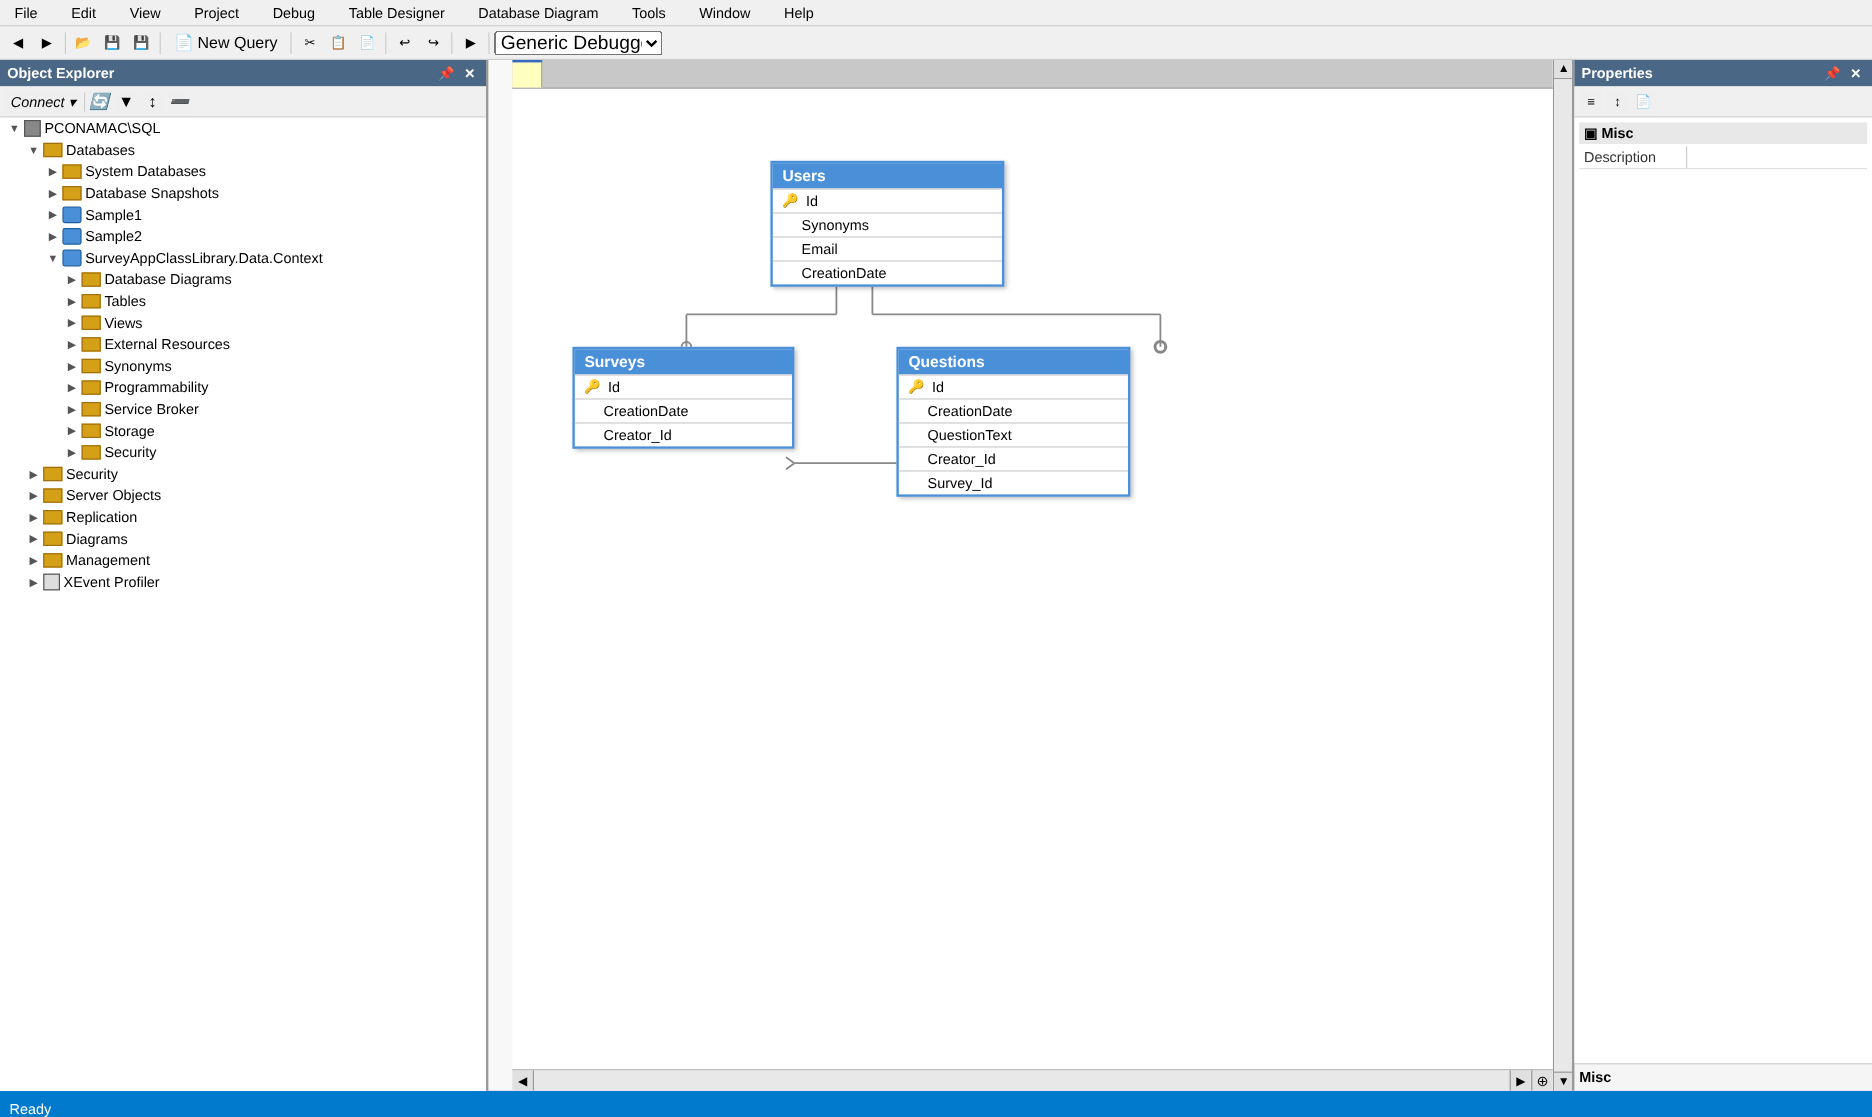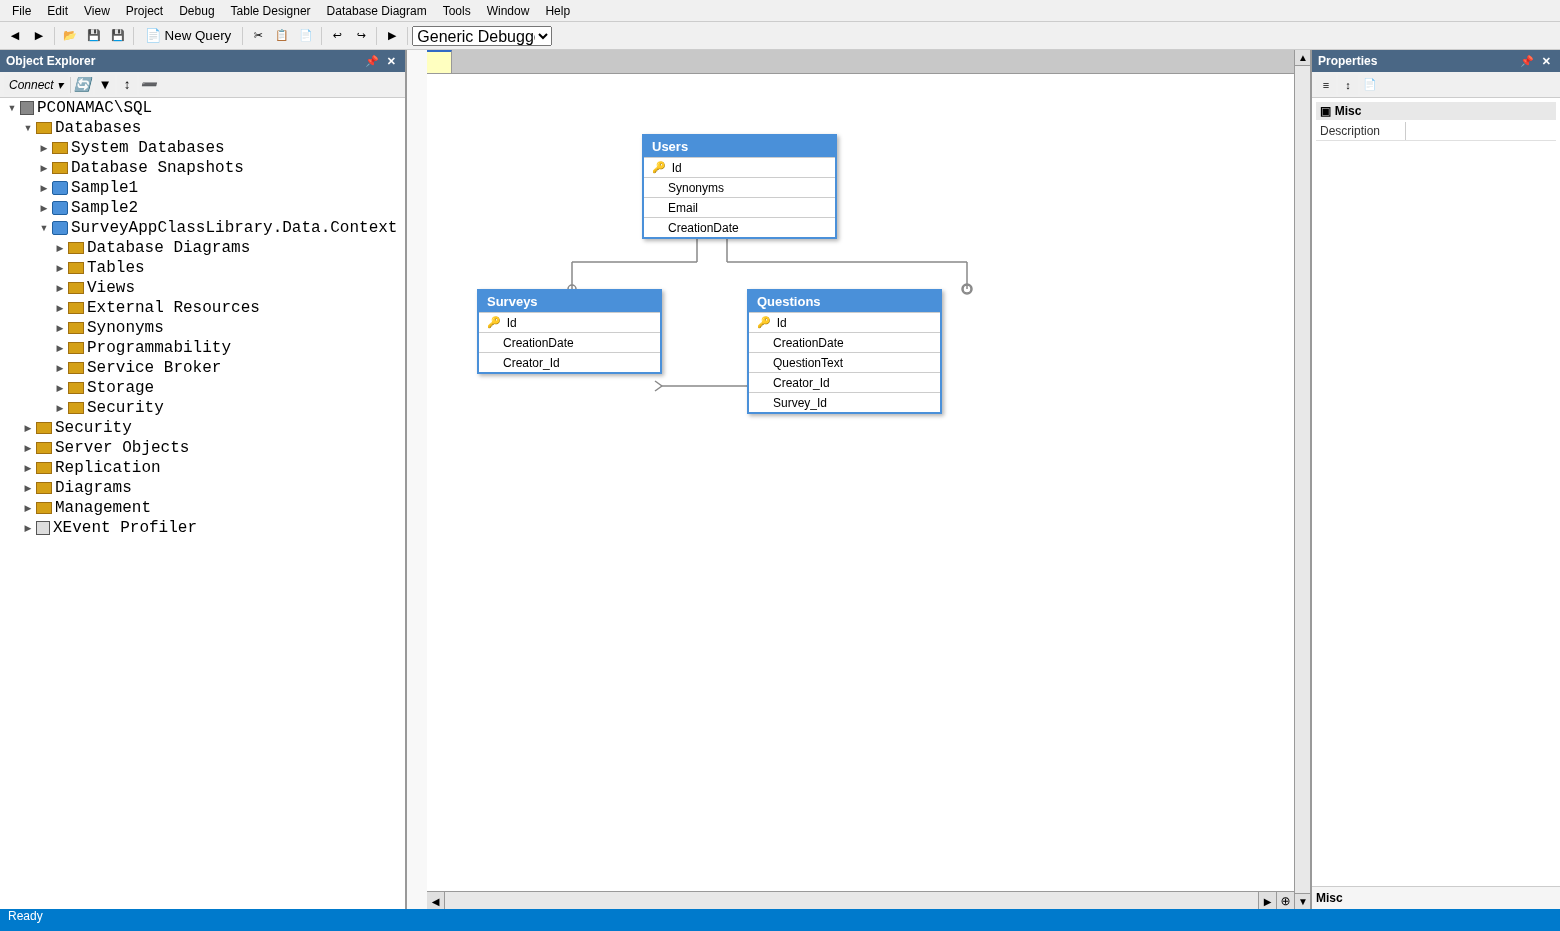--- a/index.html
+++ b/index.html
@@ -1,19 +1,19 @@
 <!DOCTYPE html>
 <html><head>
   <meta charset="utf-8">
   <style>
     * { margin: 0; padding: 0; box-sizing: border-box; }
     body { font-family: 'Segoe UI', Tahoma, Geneva, Verdana, sans-serif; font-size: 12px; background: #d4d0c8; overflow: hidden; width: 1560px; height: 931px; }
 
     
-    .menu-bar { display: flex; align-items: center; background: #f0f0f0; border-bottom: 1px solid #ccc; height: 22px; padding: 0 4px; }
+    .menu-bar { display: flex; align-items: center; background: #f0f0f0; border-bottom: 1px solid #ccc; height: 22px; padding: 0 4px; gap: 12px; }
     .menu-item { padding: 2px 8px; cursor: pointer; font-size: 12px; color: #000; }
 
     
     .toolbar { display: flex; align-items: center; background: #f0f0f0; border-bottom: 1px solid #ccc; height: 28px; padding: 2px 4px; gap: 2px; }
     .toolbar-btn { display: flex; align-items: center; justify-content: center; width: 22px; height: 22px; background: transparent; border: 1px solid transparent; cursor: pointer; font-size: 11px; }
     .toolbar-separator { width: 1px; height: 18px; background: #ccc; margin: 0 2px; }
     .new-query-btn { display: flex; align-items: center; gap: 3px; padding: 2px 6px; height: 22px; background: transparent; border: 1px solid transparent; cursor: pointer; }
 
     
     .main-layout { display: flex; height: calc(931px - 22px - 28px - 22px); }
@@ -27,21 +27,21 @@
 
     .oe-toolbar { display: flex; align-items: center; background: #f0f0f0; border-bottom: 1px solid #ccc; padding: 2px 4px; gap: 2px; height: 26px; }
     .oe-toolbar-btn { width: 20px; height: 20px; display: flex; align-items: center; justify-content: center; cursor: pointer; border: 1px solid transparent; font-style: italic; }
 
     .tree-container { flex: 1; overflow-y: auto; background: white; }
     .tree-node { display: flex; align-items: center; padding: 1px 0; cursor: pointer; white-space: nowrap; }
     .expander { width: 16px; height: 16px; display: flex; align-items: center; justify-content: center; font-size: 9px; color: #555; cursor: pointer; flex-shrink: 0; }
     .folder-icon { width: 16px; height: 12px; background: #d4a017; border: 1px solid #a07010; margin-right: 3px; flex-shrink: 0; }
     .db-icon { width: 16px; height: 14px; background: #4a90d9; border: 1px solid #2060a0; margin-right: 3px; flex-shrink: 0; border-radius: 2px; }
     .server-icon { width: 14px; height: 14px; background: #888; border: 1px solid #555; margin-right: 3px; flex-shrink: 0; }
-    .tree-label { font-size: 16px; font-family: Liberation Mono, monospace; }
+    .tree-label { font-size: 12px; }
     .indent-1 { padding-left: 4px; }
     .indent-2 { padding-left: 20px; }
     .indent-3 { padding-left: 36px; }
     .indent-4 { padding-left: 52px; }
 
     
     .diagram-area { flex: 1; display: flex; flex-direction: column; background: #f8f8f8; position: relative; overflow: hidden; padding-left: 20px; }
     .diagram-tab-bar { display: flex; background: #c8c8c8; border-bottom: 1px solid #999; height: 24px; }
     .diagram-tab { display: flex; align-items: center; padding: 2px 12px; background: #ffffc0; border-right: 1px solid #999; font-size: 12px; cursor: pointer; }
     .diagram-tab.active { background: #ffffc0; border-top: 2px solid #316ac5; }
@@ -62,21 +62,21 @@
     .prop-toolbar { display: flex; align-items: center; background: #f0f0f0; border-bottom: 1px solid #ccc; padding: 2px 4px; gap: 2px; height: 26px; }
     .prop-toolbar-btn { width: 20px; height: 20px; display: flex; align-items: center; justify-content: center; cursor: pointer; border: 1px solid transparent; font-size: 11px; }
     .prop-content { flex: 1; overflow-y: auto; background: white; padding: 4px; }
     .prop-section { background: #e8e8e8; padding: 2px 4px; font-weight: bold; font-size: 12px; margin-bottom: 2px; }
     .prop-row { display: flex; border-bottom: 1px solid #e0e0e0; }
     .prop-key { width: 90px; padding: 2px 4px; font-size: 12px; color: #333; border-right: 1px solid #ccc; }
     .prop-val { flex: 1; padding: 2px 4px; font-size: 12px; }
     .prop-footer { padding: 4px; font-size: 12px; font-weight: bold; border-top: 1px solid #ccc; }
 
     
-    .status-bar { height: 22px; background: #007acc; display: flex; align-items: flex-start; padding: 0 8px; color: white; font-size: 12px; }
+    .status-bar { height: 22px; background: #007acc; display: flex; align-items: flex-end; padding: 0 8px; color: white; font-size: 12px; }
 
     
     .diagram-bottom { display: flex; height: 18px; border-top: 1px solid #999; }
     .diagram-scroll-left { width: 18px; height: 18px; background: #e0e0e0; display: flex; align-items: center; justify-content: center; cursor: pointer; font-size: 10px; border-right: 1px solid #999; }
     .diagram-scroll-track { flex: 1; background: #e8e8e8; }
     .diagram-scroll-right { width: 18px; height: 18px; background: #e0e0e0; display: flex; align-items: center; justify-content: center; cursor: pointer; font-size: 10px; border-left: 1px solid #999; }
     .diagram-move-icon { width: 18px; height: 18px; background: #e0e0e0; display: flex; align-items: center; justify-content: center; font-size: 12px; border-left: 1px solid #999; cursor: pointer; }
   </style>
 </head>
 <body>

